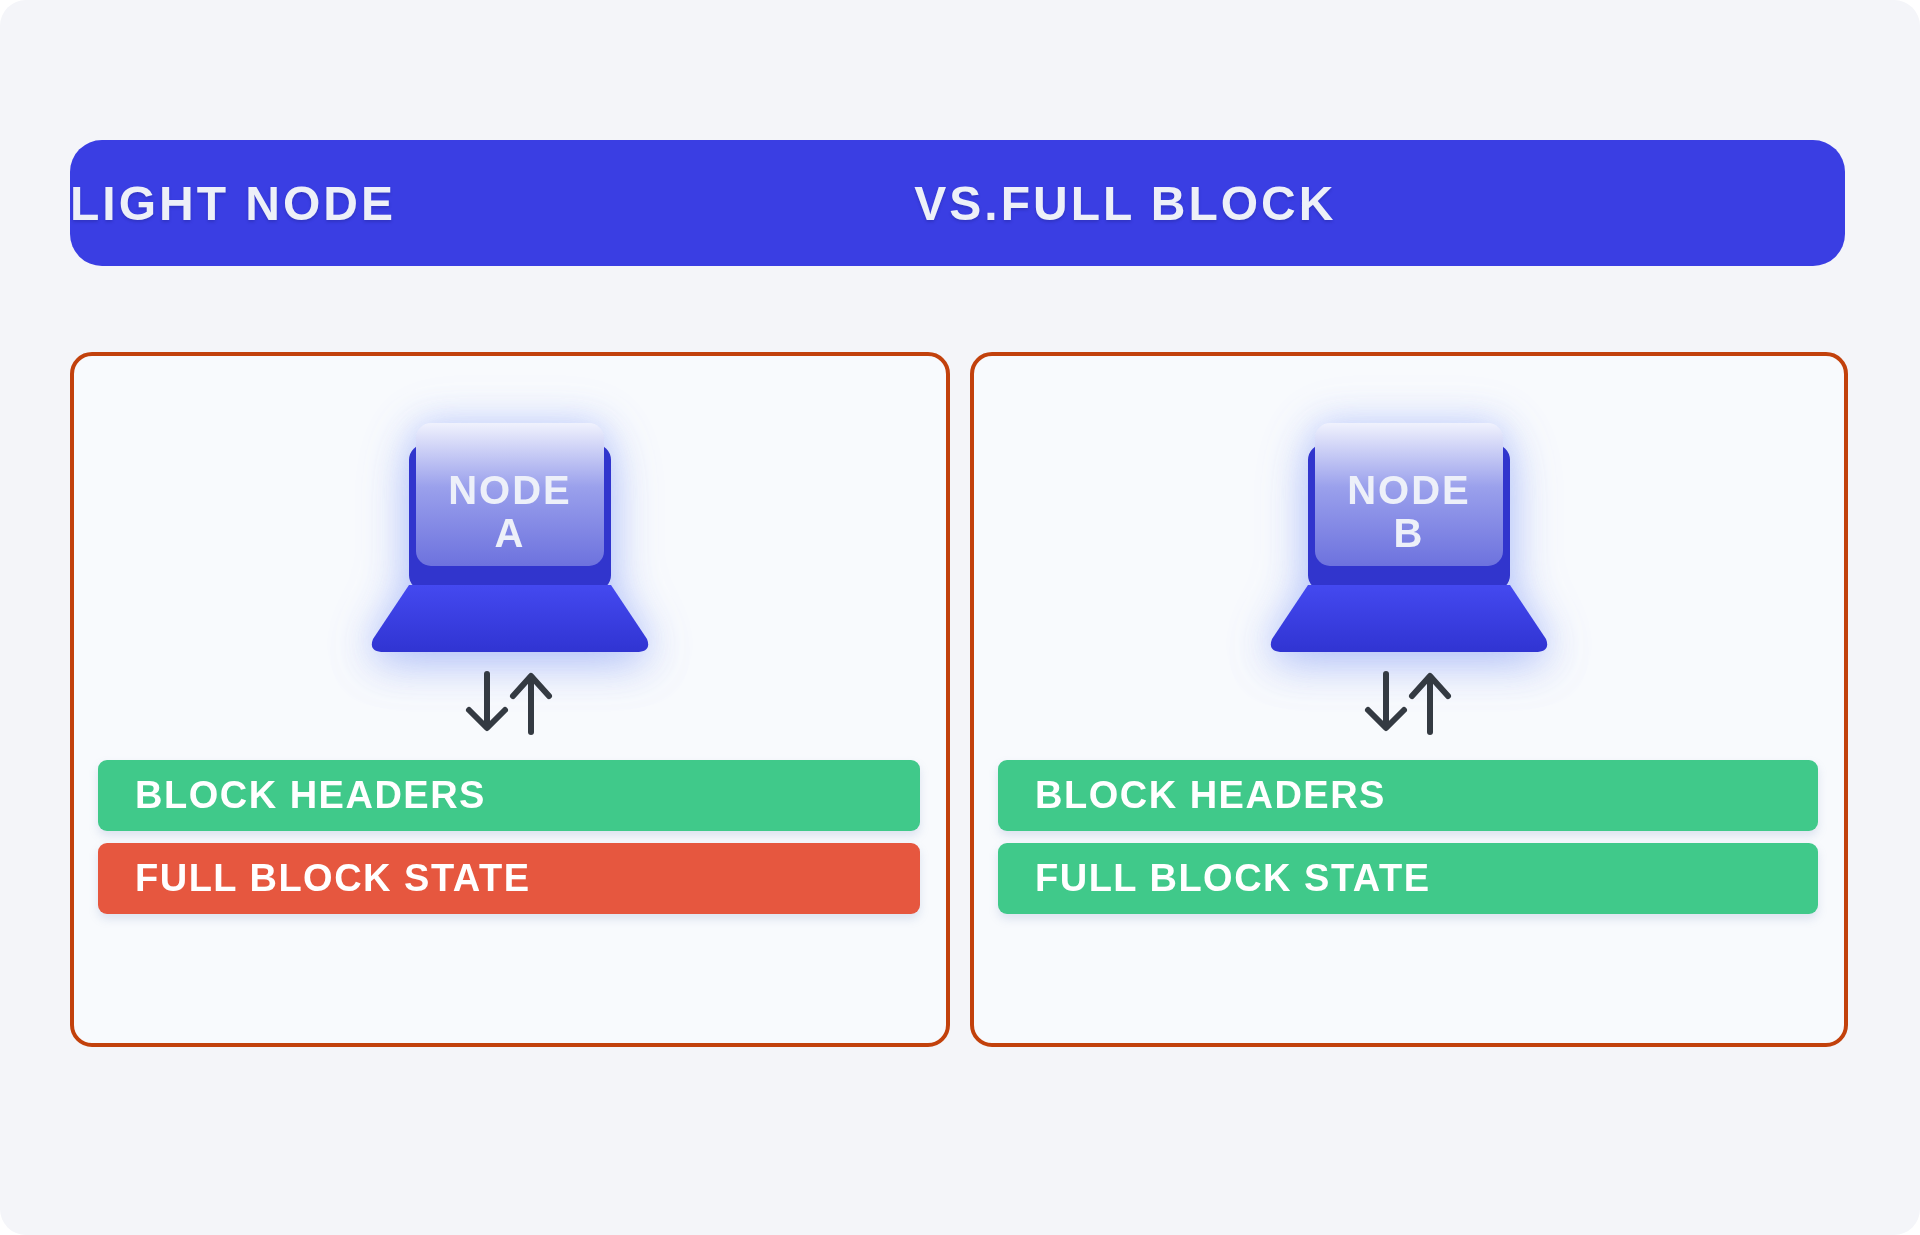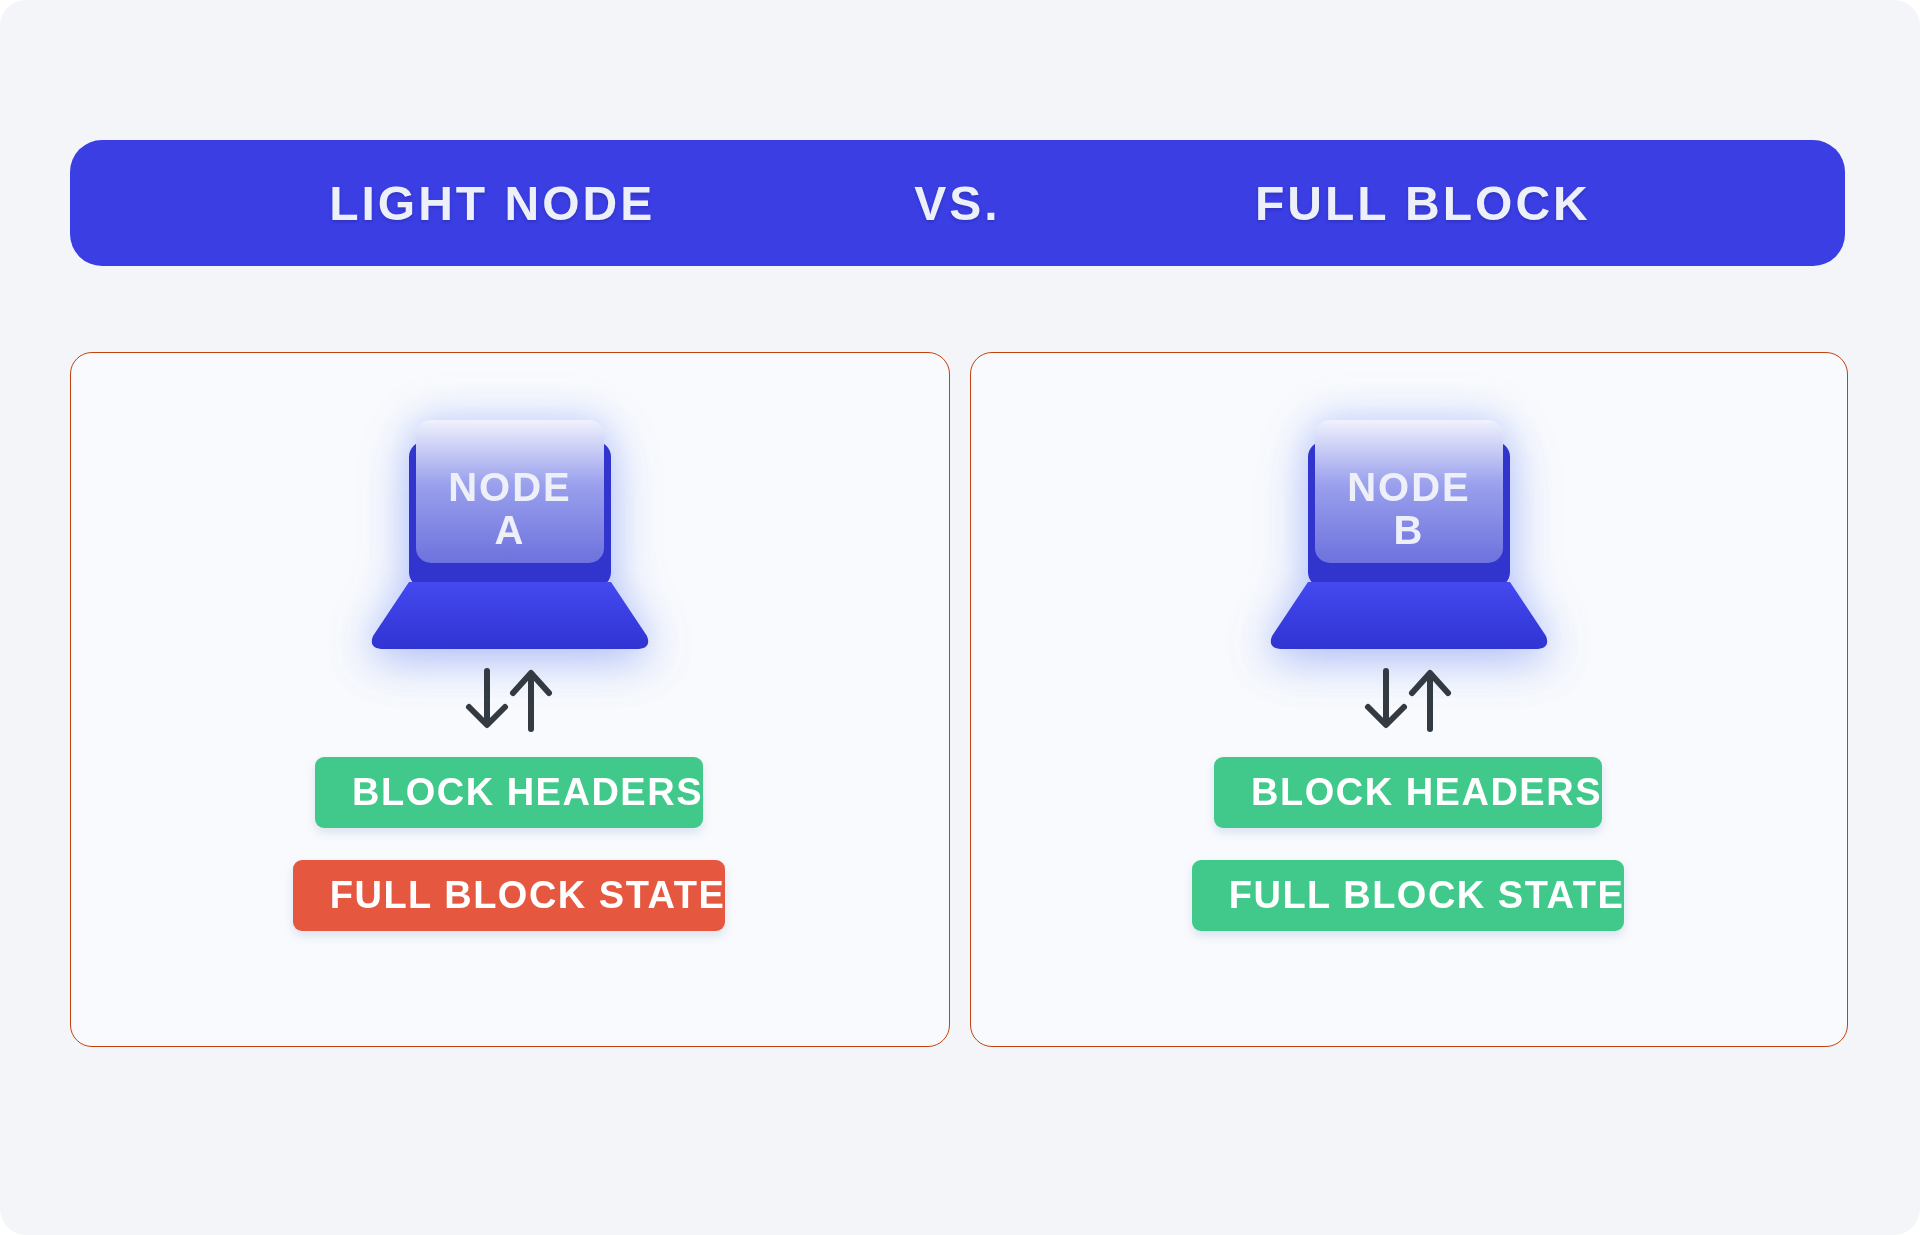--- a/index.html
+++ b/index.html
@@ -14,44 +14,44 @@
     background:#f4f5f9; border-radius:26px; overflow:hidden;
   }
   
   .banner {
     position:absolute; left:70px; top:140px; width:1775px; height:126px;
     background:#3A3EE3; border-radius:32px;
     display:grid; grid-template-columns:1fr auto 1fr; align-items:center;
     color:#EDF0F8; font-weight:bold; font-size:48px; letter-spacing:3px;
     text-shadow:0 2px 3px rgba(25,30,120,0.28);
   }
-  .banner span { text-align:center; white-space:nowrap; }
+  .banner span { text-align:left; white-space:nowrap; }
   
   .panel {
     position:absolute; top:352px; height:695px;
-    background:#f8fafd; border:1px solid #c2410c; border-radius:22px;
+    background:#f8fafd; border:4px solid #c2410c; border-radius:22px;
   }
   .panel.left  { left:70px;  width:880px; }
   .panel.right { left:970px; width:878px; }
   
   .laptop {
     position:absolute; top:53px; left:50%; margin-left:-150px;
     filter: drop-shadow(0 10px 22px rgba(165,182,245,0.85))
             drop-shadow(0 -4px 14px rgba(225,232,255,0.9));
   }
   .laptop text {
     font-family:"Liberation Sans","DejaVu Sans",sans-serif;
     font-weight:bold; font-size:40px; letter-spacing:2px; fill:#edf0f9;
   }
   
   .arrows { position:absolute; top:314px; left:50%; margin-left:-55px; }
   
   .bars {
     position:absolute; left:24px; right:26px; top:404px;
-    display:flex; flex-direction:column; gap:32px;align-items:center;
+    display:flex; flex-direction:column; gap:12px;
   }
   .bar {
     height:71px; border-radius:9px;
     display:flex; align-items:center; padding-left:37px;
     color:#ffffff; font-weight:bold; font-size:38px; letter-spacing:1.5px;
     box-shadow:0 5px 10px rgba(125,145,190,0.22);
     white-space:nowrap;
   }
 </style>
 </head>

